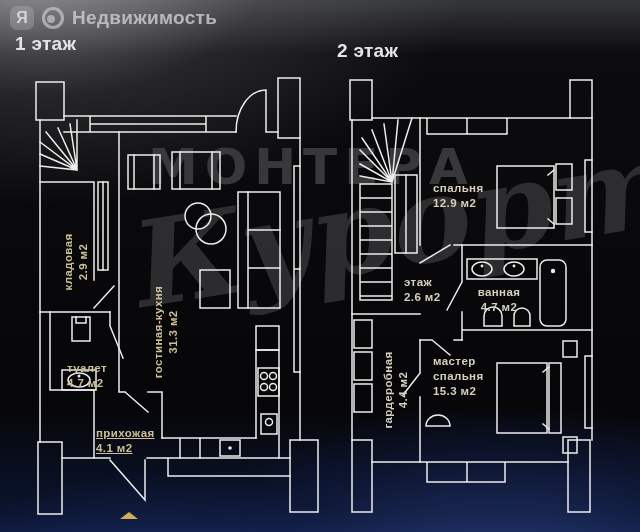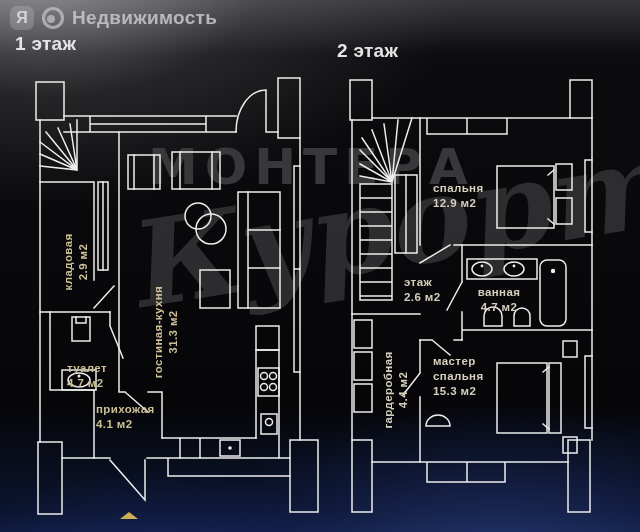--- a/index.html
+++ b/index.html
@@ -198,21 +198,21 @@
     <div>2.9 м2</div>
   </div>
   <div class="room-label f1c vrt" style="left:166px;top:332px;">
     <div class="nowrap">гостиная-кухня</div>
     <div>31.3 м2</div>
   </div>
   <div class="room-label f1c" style="left:67px;top:341px;margin-top:20px;">
     <div>туалет</div>
     <div>4.7 м2</div>
   </div>
-  <div class="room-label f1c" style="left:96px;top:402px;">
+  <div class="room-label f1c" style="left:96px;top:426px;text-decoration:underline;">
     <div>прихожая</div>
     <div>4.1 м2</div>
   </div>
 
   <div class="room-label f2c" style="left:433px;top:181px;">
     <div>спальня</div>
     <div>12.9 м2</div>
   </div>
   <div class="room-label f2c" style="left:404px;top:275px;">
     <div>этаж</div>

